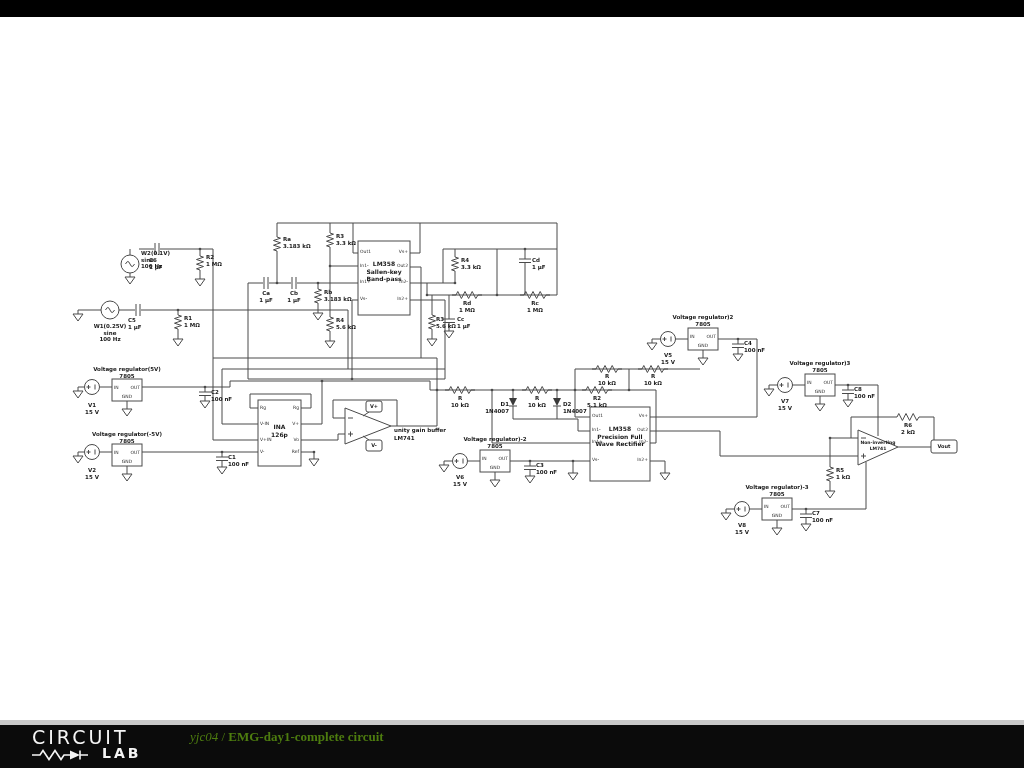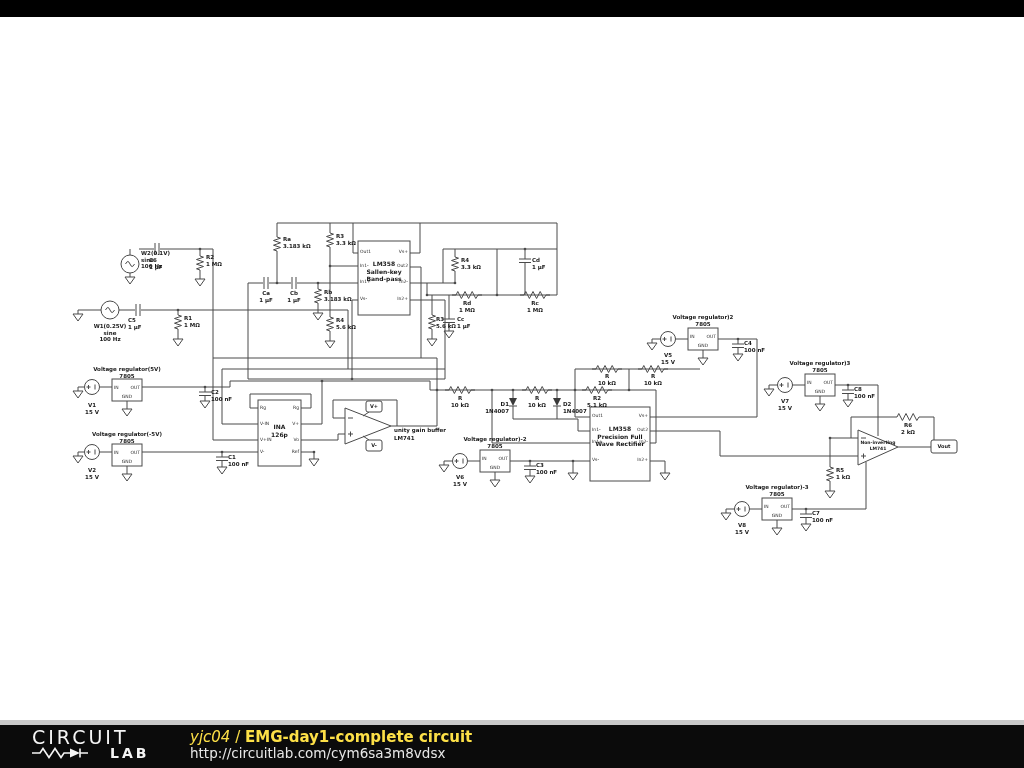--- a/index.html
+++ b/index.html
@@ -15,24 +15,24 @@
   .pin{position:absolute;font:4.5px/5px "DejaVu Sans",sans-serif;color:#2d2d2d;
        white-space:nowrap;z-index:5;}
   .ttl{position:absolute;font:bold 6px/7.5px "DejaVu Sans",sans-serif;color:#1a1a1a;
        white-space:pre-line;text-align:center;z-index:5;}
   .flagtxt{position:absolute;font:bold 5px/6px "DejaVu Sans",sans-serif;color:#1a1a1a;
        text-align:center;z-index:6;}
   #sep{position:absolute;left:0;top:720px;width:1024px;height:5px;background:#c9c9c9;}
   #footer{position:absolute;left:0;top:725px;width:1024px;height:43px;background:#0b0b0b;color:#f2f2f2;}
   #logo{position:absolute;left:32px;top:3px;width:150px;}
   #logo .l1{font-size:19px;font-weight:400;letter-spacing:3px;color:#f5f5f5;line-height:19px;}
-  #logo .l2{display:flex;align-items:center;gap:10px;margin-top:-2px;}
+  #logo .l2{display:flex;align-items:flex-end;gap:2px;margin-top:-2px;}
   #logo .l2 b{font-size:14px;letter-spacing:3px;color:#f5f5f5;}
   #ftext{position:absolute;left:190px;top:4px;}
-  #ftext .t1{font-size:15px;line-height:16px;color:#fde047;}
+  #ftext .t1{font-size:13px;line-height:16px;color:#4d7c0f;font-family:Liberation Serif, serif;}
   #ftext .t1 .au{font-style:italic;font-weight:400;}
   #ftext .t1 .ti{font-weight:bold;}
   #ftext .t2{font-size:13.5px;line-height:16px;color:#e8e8e8;}
 </style>
 </head>
 <body>
 
 <div id="stage">
   <div id="topbar"></div>
 
@@ -414,16 +414,15 @@
             <path d="M0,6 H8 L11,1.5 L17,10.5 L23,1.5 L29,10.5 L32,6 H38"></path>
             <path d="M48,1.5 V10.5 M48,6 H56"></path>
           </g>
           <polygon points="38,1.5 38,10.5 48,6" fill="#f5f5f5"></polygon>
         </svg>
         <b>LAB</b>
       </div>
     </div>
     <div id="ftext">
       <div class="t1"><span class="au">yjc04</span><span> / </span><span class="ti">EMG-day1-complete circuit</span></div>
-      <div class="t2">http://circuitlab.com/cym6sa3m8vdsx</div>
     </div>
   </div>
 </div>
 
 </body></html>

